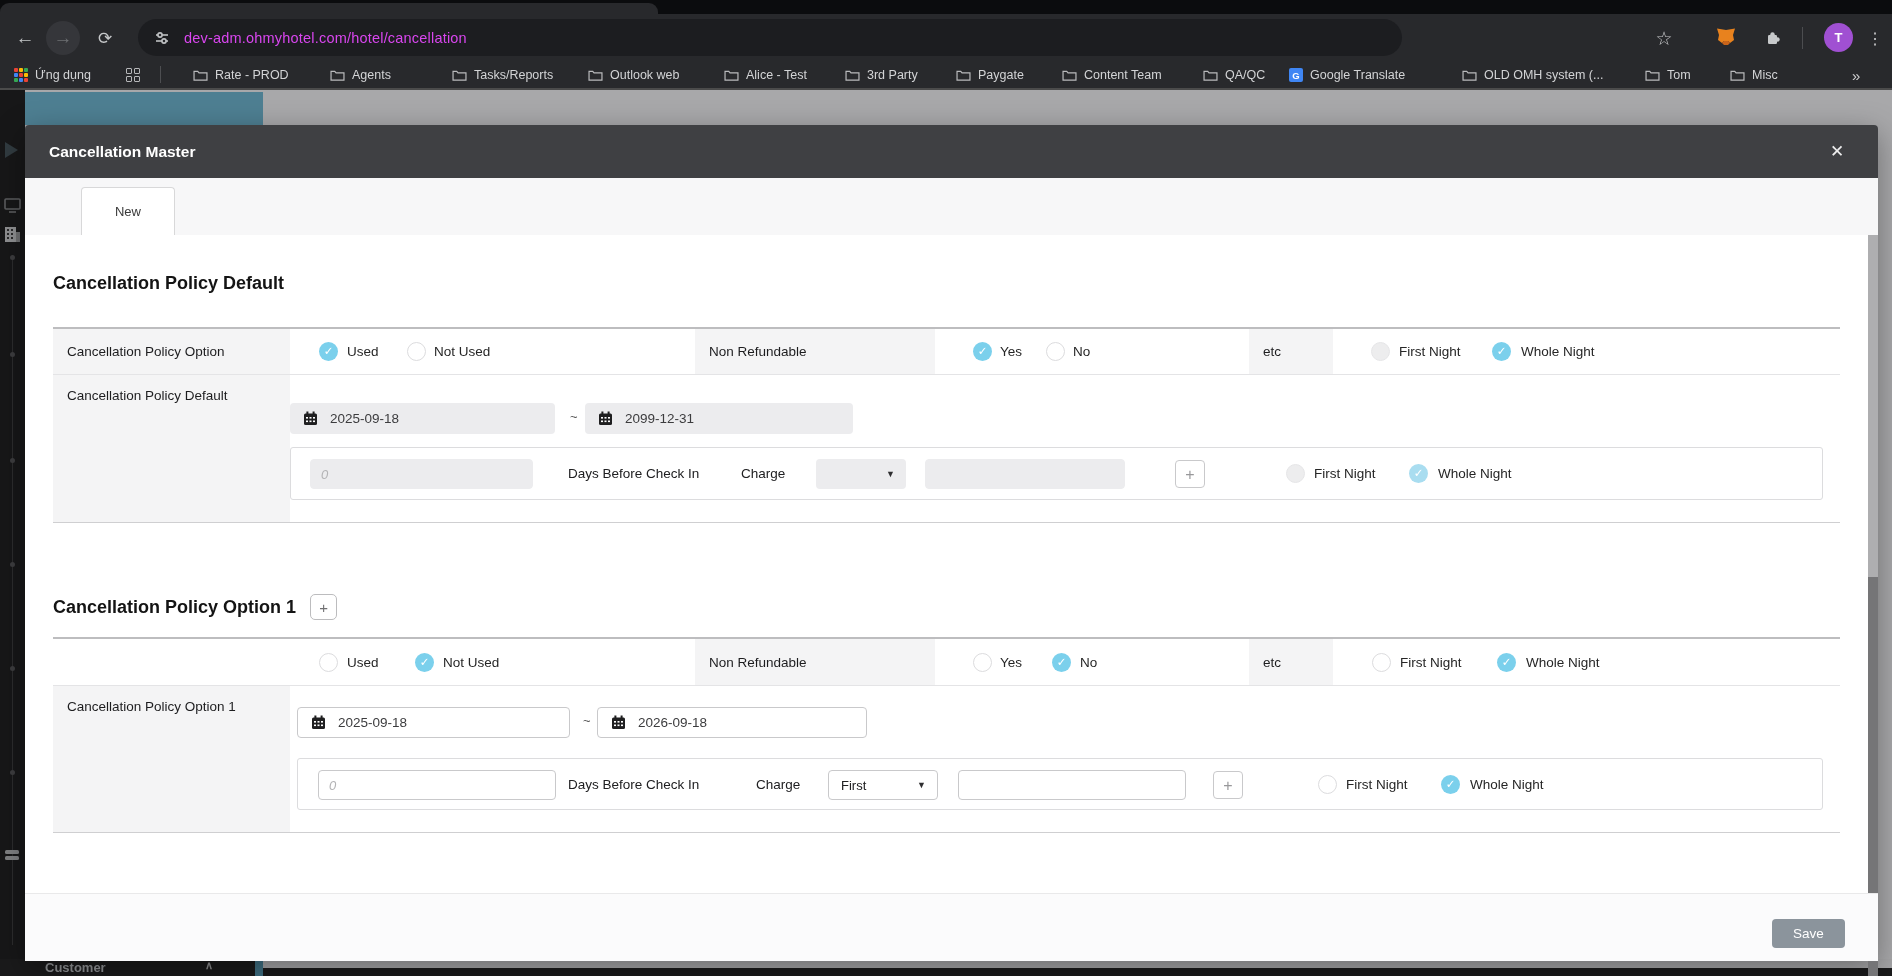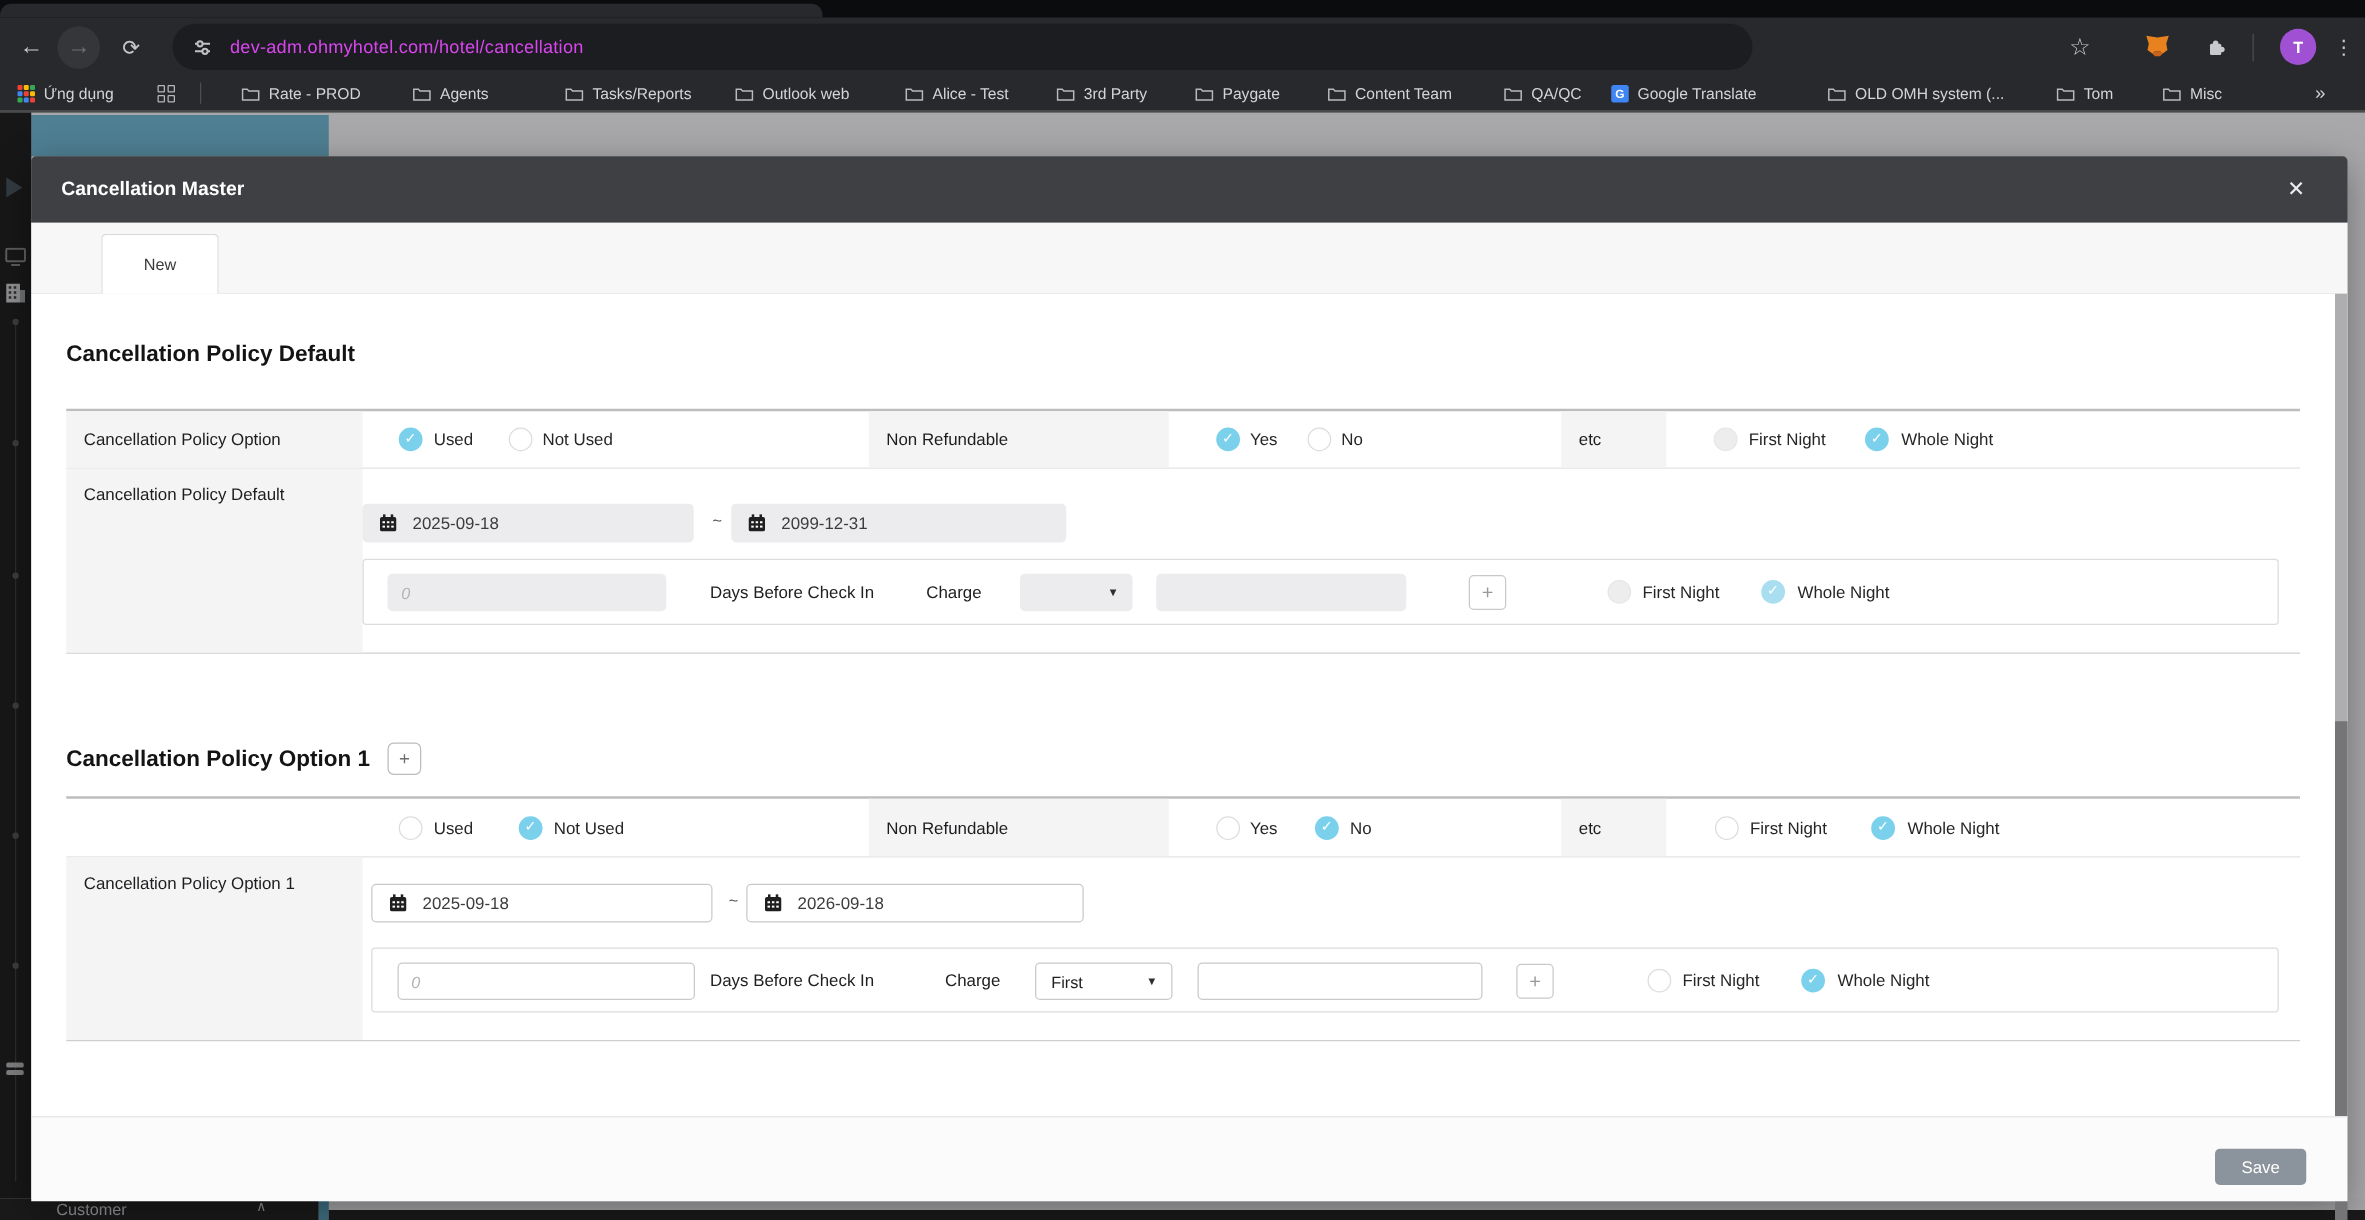--- a/index.html
+++ b/index.html
@@ -32,21 +32,21 @@
   #bm-more{position:absolute;left:1852px;top:50%;transform:translateY(-50%);color:#cfcfd1;font-size:15px;}
 
   
   #page{position:absolute;left:0;top:90px;width:1892px;height:886px;background:#a8a8aa;}
   #leftstrip{position:absolute;left:0;top:0;width:25px;height:886px;background:#171718;}
   #tealhead{position:absolute;left:25px;top:2px;width:238px;height:33px;background:#4e7f92;}
   .lsic{position:absolute;color:#6e6f71;}
   #ls-line{position:absolute;left:12px;top:165px;width:1px;height:690px;background:#2c2c2d;}
   .lsdot{position:absolute;left:10px;width:5px;height:5px;border-radius:50%;background:#3d3d3f;}
   #bottomstrip{position:absolute;left:0;top:869px;width:1892px;height:17px;background:#a5a5a7;}
-  #bs-dark{position:absolute;left:0;top:0;width:255px;height:17px;background:#1a1a1b;overflow:hidden;}
+  #bs-dark{position:absolute;left:0;top:0;width:255px;height:17px;background:#1a1a1b;overflow:hidden;font-weight:bold;}
   #bs-teal{position:absolute;left:255px;top:0;width:8px;height:17px;background:#3f6f82;}
   #bs-under{position:absolute;left:263px;top:9px;width:1629px;height:8px;background:#1a1a1b;}
   #customer{position:absolute;left:45px;top:1px;font-size:13px;color:#909295;}
   #bs-caret{position:absolute;left:205px;top:0px;font-size:11px;color:#8c8c8e;}
 
   
   #modal{position:absolute;left:25px;top:125px;width:1853px;height:836px;border-radius:4px 4px 0 0;
          box-shadow:0 8px 30px rgba(0,0,0,.35);}
   #mhead{position:absolute;left:0;top:0;width:100%;height:53px;background:#3f4043;border-radius:4px 4px 0 0;}
   #mtitle{position:absolute;left:24px;top:0;line-height:53px;color:#fff;font-size:15.5px;font-weight:700;}

